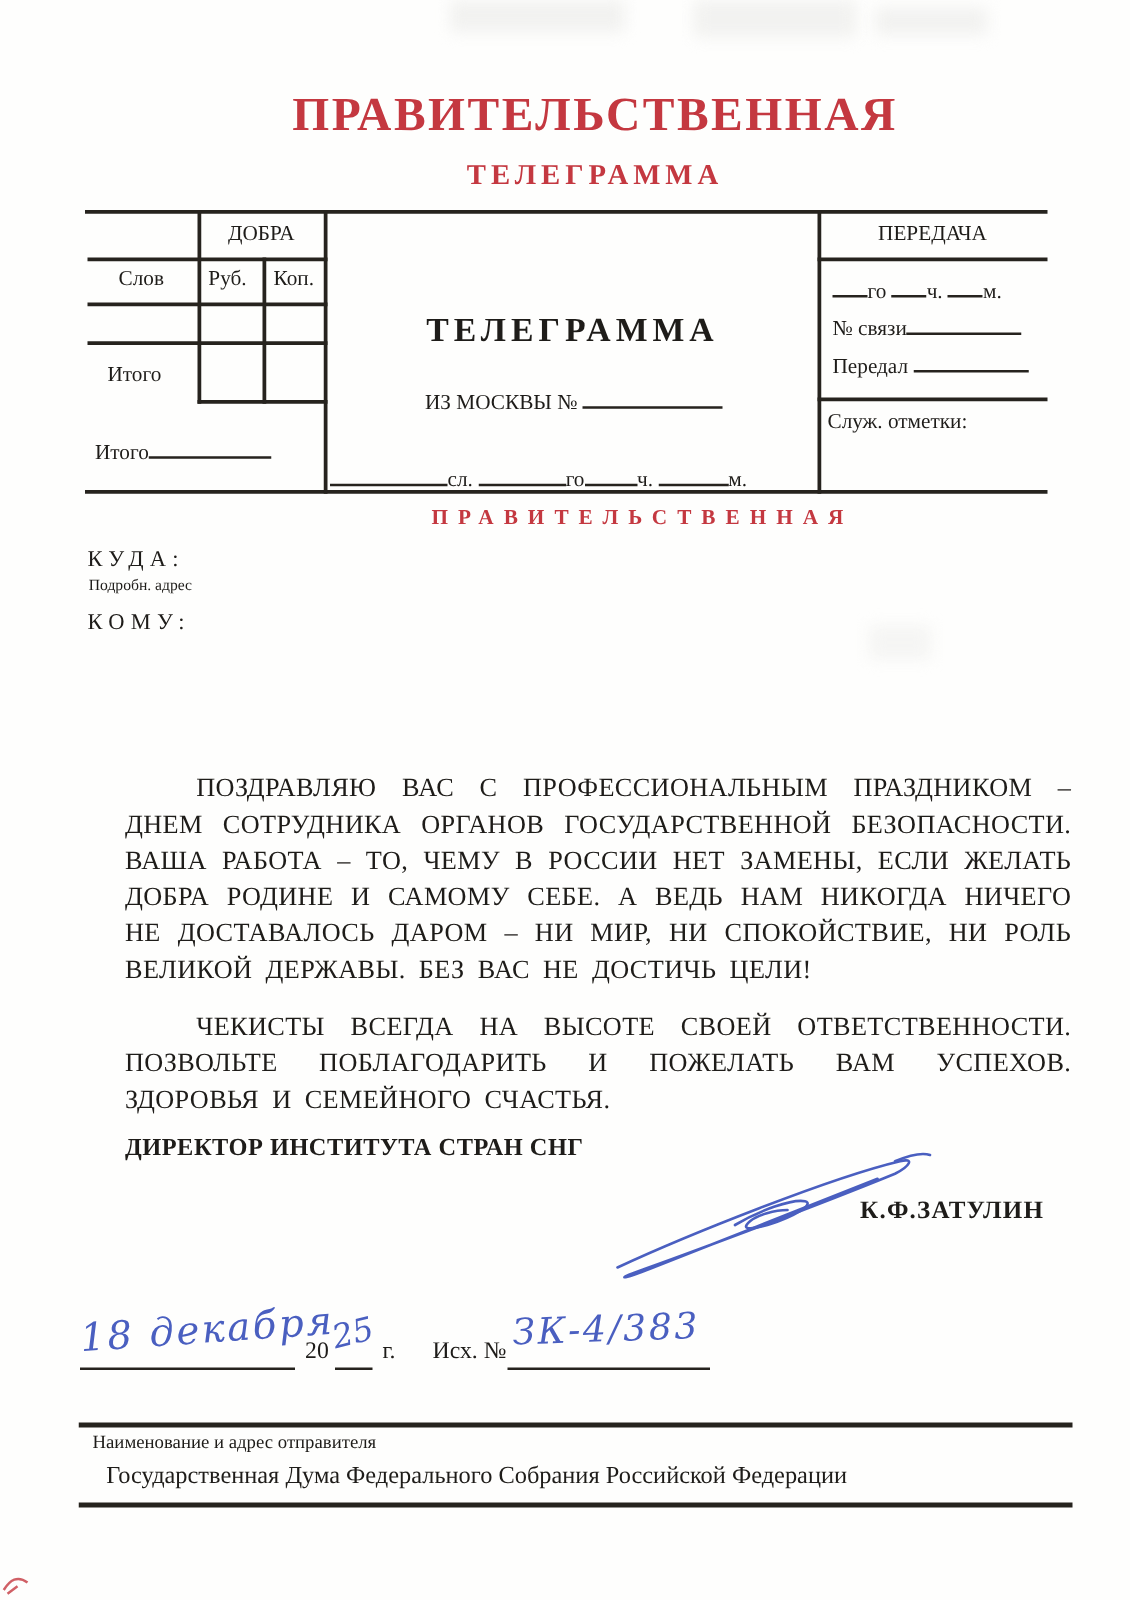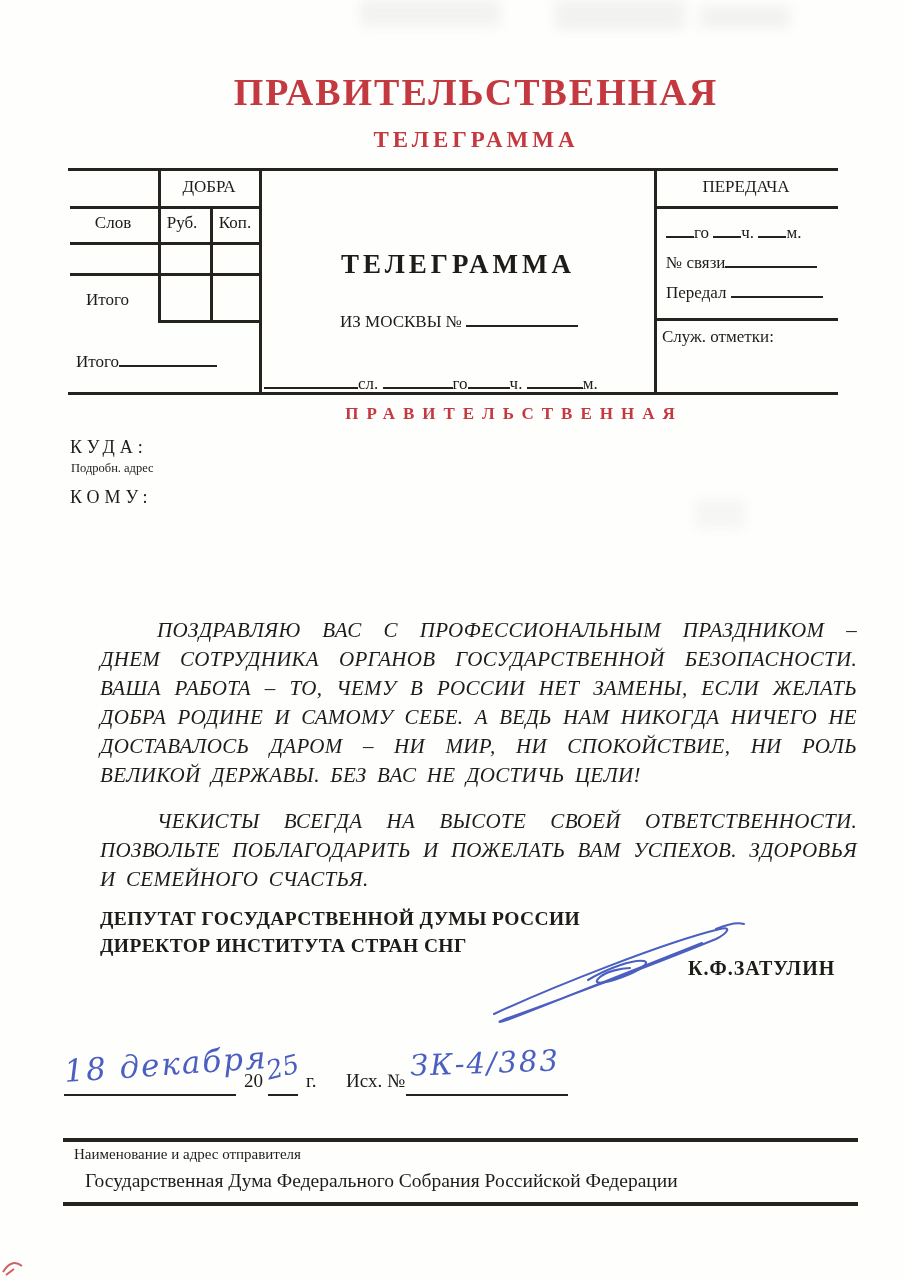--- a/index.html
+++ b/index.html
@@ -24,21 +24,21 @@
   .ctr{text-align:center;}
   .blank{display:inline-block;border-bottom:2px solid #26231e;height:14px;vertical-align:baseline;}
   .tg-title{top:249px;left:262px;width:392px;text-align:center;font-size:27px;font-weight:bold;letter-spacing:4px;}
   
   .stamp{top:404px;left:300px;width:380px;text-align:center;font-size:17px;font-weight:bold;letter-spacing:8px;}
   .kuda{top:437px;left:70px;font-size:18px;letter-spacing:5px;}
   .kuda-note{top:461px;left:71px;font-size:12.5px;}
   .komu{top:487px;left:70px;font-size:18px;letter-spacing:5px;}
   
   .body-text{top:616px;left:100px;width:757px;font-size:21px;line-height:29px;text-align:justify;word-spacing:5px;letter-spacing:.3px;}
-  .body-text p{margin:0 0 17px 0;text-indent:57px;font-style:italic;}
+  .body-text p{margin:0 0 17px 0;text-indent:57px;}
   
   .sig-block{top:906px;left:100px;font-size:19.5px;font-weight:bold;line-height:26.5px;letter-spacing:.4px;}
   .sig-name{top:957px;left:688px;font-size:20px;font-weight:bold;letter-spacing:1px;}
   
   .hand{position:absolute;color:#4a5fc0;font-style:italic;font-family:"DejaVu Serif",serif;}
   .hand-date{top:1046px;left:64px;font-size:31px;transform:rotate(-4deg);letter-spacing:2px;}
   .hand-year{top:1052px;left:266px;font-size:26px;transform:rotate(-14deg);}
   .hand-num{top:1046px;left:410px;font-size:29px;transform:rotate(-2deg);letter-spacing:2px;}
   .print-19{position:absolute;font-size:19px;}
   .u{position:absolute;border-bottom:2px solid #26231e;height:0;}
@@ -106,21 +106,20 @@
   <div class="abs kuda">КУДА:</div>
   <div class="abs kuda-note">Подробн. адрес</div>
   <div class="abs komu">КОМУ:</div>
 
   <div class="abs body-text">
     <p>ПОЗДРАВЛЯЮ ВАС С ПРОФЕССИОНАЛЬНЫМ ПРАЗДНИКОМ – ДНЕМ СОТРУДНИКА ОРГАНОВ ГОСУДАРСТВЕННОЙ БЕЗОПАСНОСТИ. ВАША РАБОТА – ТО, ЧЕМУ В РОССИИ НЕТ ЗАМЕНЫ, ЕСЛИ ЖЕЛАТЬ ДОБРА РОДИНЕ И САМОМУ СЕБЕ. А ВЕДЬ НАМ НИКОГДА НИЧЕГО НЕ ДОСТАВАЛОСЬ ДАРОМ – НИ МИР, НИ СПОКОЙСТВИЕ, НИ РОЛЬ ВЕЛИКОЙ ДЕРЖАВЫ. БЕЗ ВАС НЕ ДОСТИЧЬ ЦЕЛИ!</p>
     <p>ЧЕКИСТЫ ВСЕГДА НА ВЫСОТЕ СВОЕЙ ОТВЕТСТВЕННОСТИ. ПОЗВОЛЬТЕ ПОБЛАГОДАРИТЬ И ПОЖЕЛАТЬ ВАМ УСПЕХОВ. ЗДОРОВЬЯ И СЕМЕЙНОГО СЧАСТЬЯ.</p>
   </div>
 
   <div class="abs sig-block">
-    <div>ДЕПУТАТ ГОСУДАРСТВЕННОЙ ДУМЫ РОССИИ</div>
     <div>ДИРЕКТОР ИНСТИТУТА СТРАН СНГ</div>
   </div>
   <div class="abs sig-name">К.Ф.ЗАТУЛИН</div>
 
   <svg class="abs" style="left:480px;top:916px;" width="268" height="108" viewBox="0 0 268 108">
     <g fill="none" stroke="#4a5fc0" stroke-width="2.1" stroke-linecap="round">
       <path d="M14,98 C70,72 185,26 240,13 C252,10 248,17 236,23 C165,52 62,90 28,102 C12,108 20,107 40,99 C95,77 178,45 222,27"></path>
       <path d="M108,64 C128,52 154,43 164,45 C172,47 156,57 134,64 C120,68 112,68 120,61 C126,56 140,52 150,52"></path>
       <path d="M236,13 C248,8 258,6 264,8"></path>
     </g>

